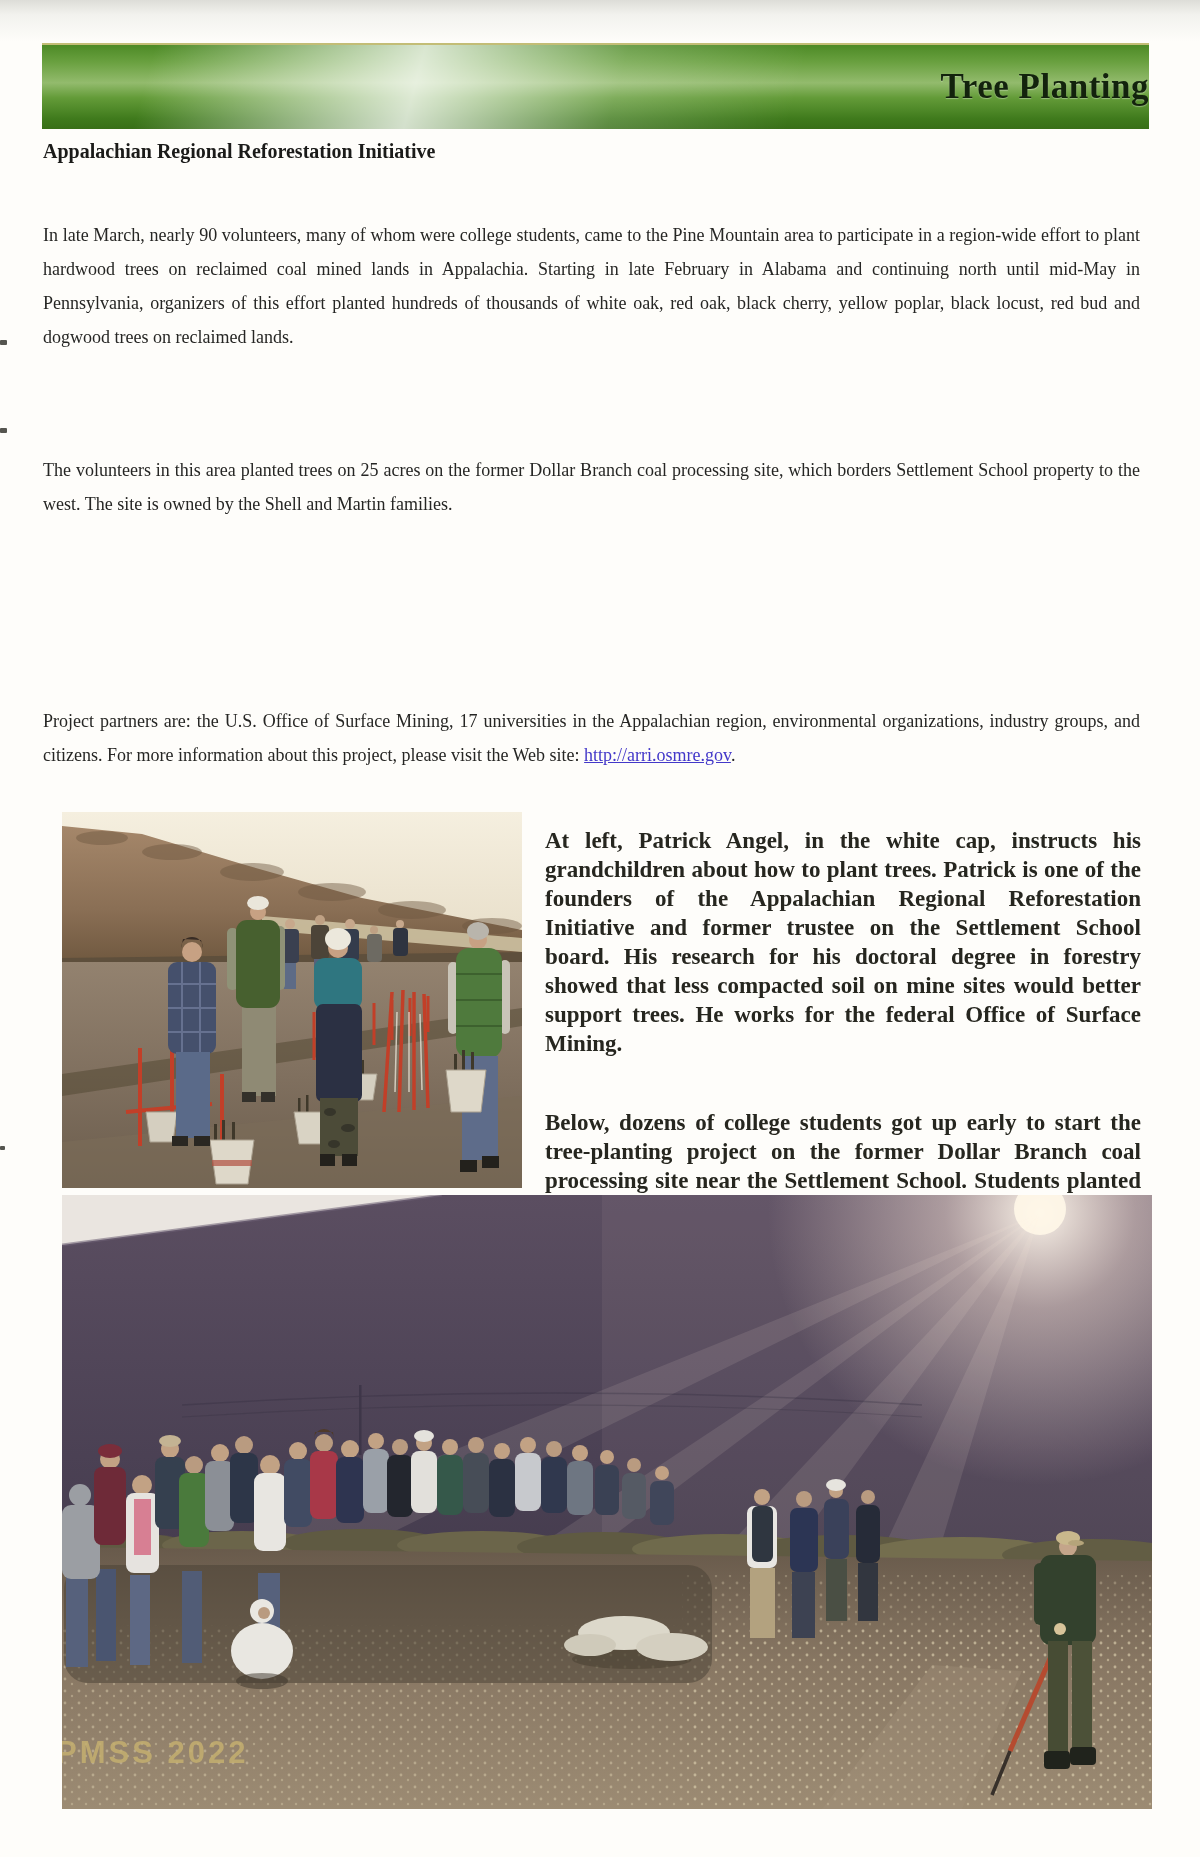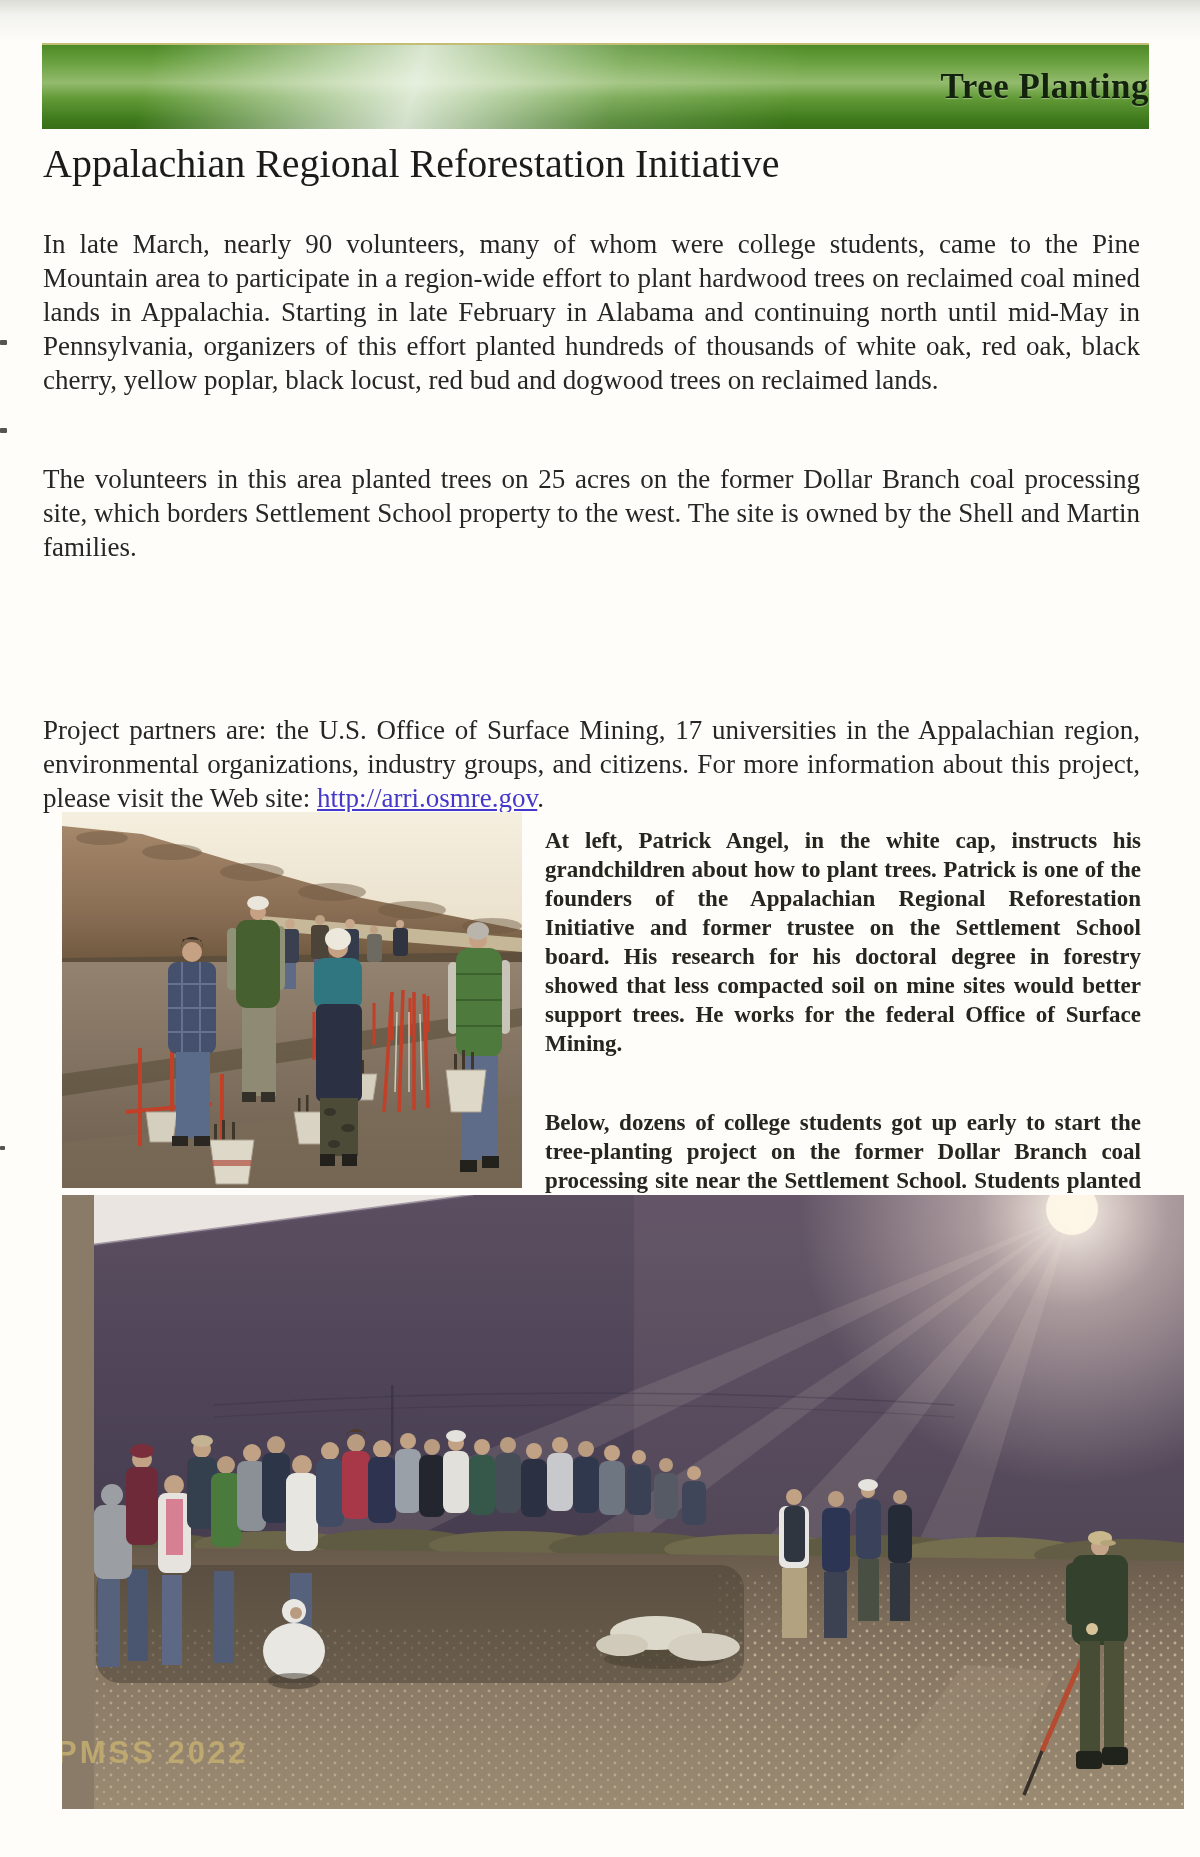--- a/index.html
+++ b/index.html
@@ -17,37 +17,37 @@
     background:
       linear-gradient(105deg, rgba(255,255,255,0) 10%, rgba(255,255,255,0.78) 34%, rgba(255,255,255,0.18) 52%, rgba(255,255,255,0) 68%),
       linear-gradient(180deg,#4d8a26 0%,#69a03f 20%,#93bb6d 45%,#639b38 63%,#3f7a1c 88%,#386f17 100%);
     display:flex;align-items:center;justify-content:flex-end;
   }
   .banner-title{
     font-size:35px;font-weight:bold;color:#13230d;letter-spacing:.5px;
     text-shadow:0 1px 1px rgba(255,255,255,.35);
   }
   .article-heading{
-    position:absolute;left:43px;top:140px;font-size:40px;font-weight:normal;color:#1b1b19;
+    position:absolute;left:43px;top:140px;font-size:20px;font-weight:bold;color:#1b1b19;
   }
   .para{
-    position:absolute;left:43px;width:1097px;font-size:27px;line-height:34px;
+    position:absolute;left:43px;width:1097px;font-size:18px;line-height:34px;
     text-align:justify;color:#262624;
   }
   .p1{top:200px;}.p2{top:435px;}.p3{top:561px;}.p4{top:686px;}
   .weblink{color:#4338c9;text-decoration:underline;cursor:pointer;}
   .caption{
     position:absolute;left:545px;width:596px;font-size:23px;line-height:29px;
     font-weight:bold;text-align:justify;color:#26261f;margin-top:24px;
   }
   .cap1{top:802px;}
   .cap2{top:1084px;}
   .photo{position:absolute;overflow:hidden;background:#8a7a68;}
   .photo-left{left:62px;top:812px;width:460px;height:376px;}
-  .photo-bottom{left:62px;top:1195px;width:1090px;height:614px;padding-left:32px;}
+  .photo-bottom{left:62px;top:1195px;width:1090px;height:614px;}
   .photo svg{display:block;width:100%;height:100%;}
   .watermark{
     position:absolute;left:-6px;top:540px;
     font-family:"Liberation Sans", sans-serif;font-size:31px;font-weight:bold;
     color:rgba(196,175,112,0.85);letter-spacing:3px;
   }
   .scan-mark{position:absolute;left:0;width:7px;height:5px;background:#55554f;border-radius:1px;}
   .m1{top:340px;}.m2{top:428px;}.m3{top:1146px;height:4px;width:5px;}
 </style>
 </head>

